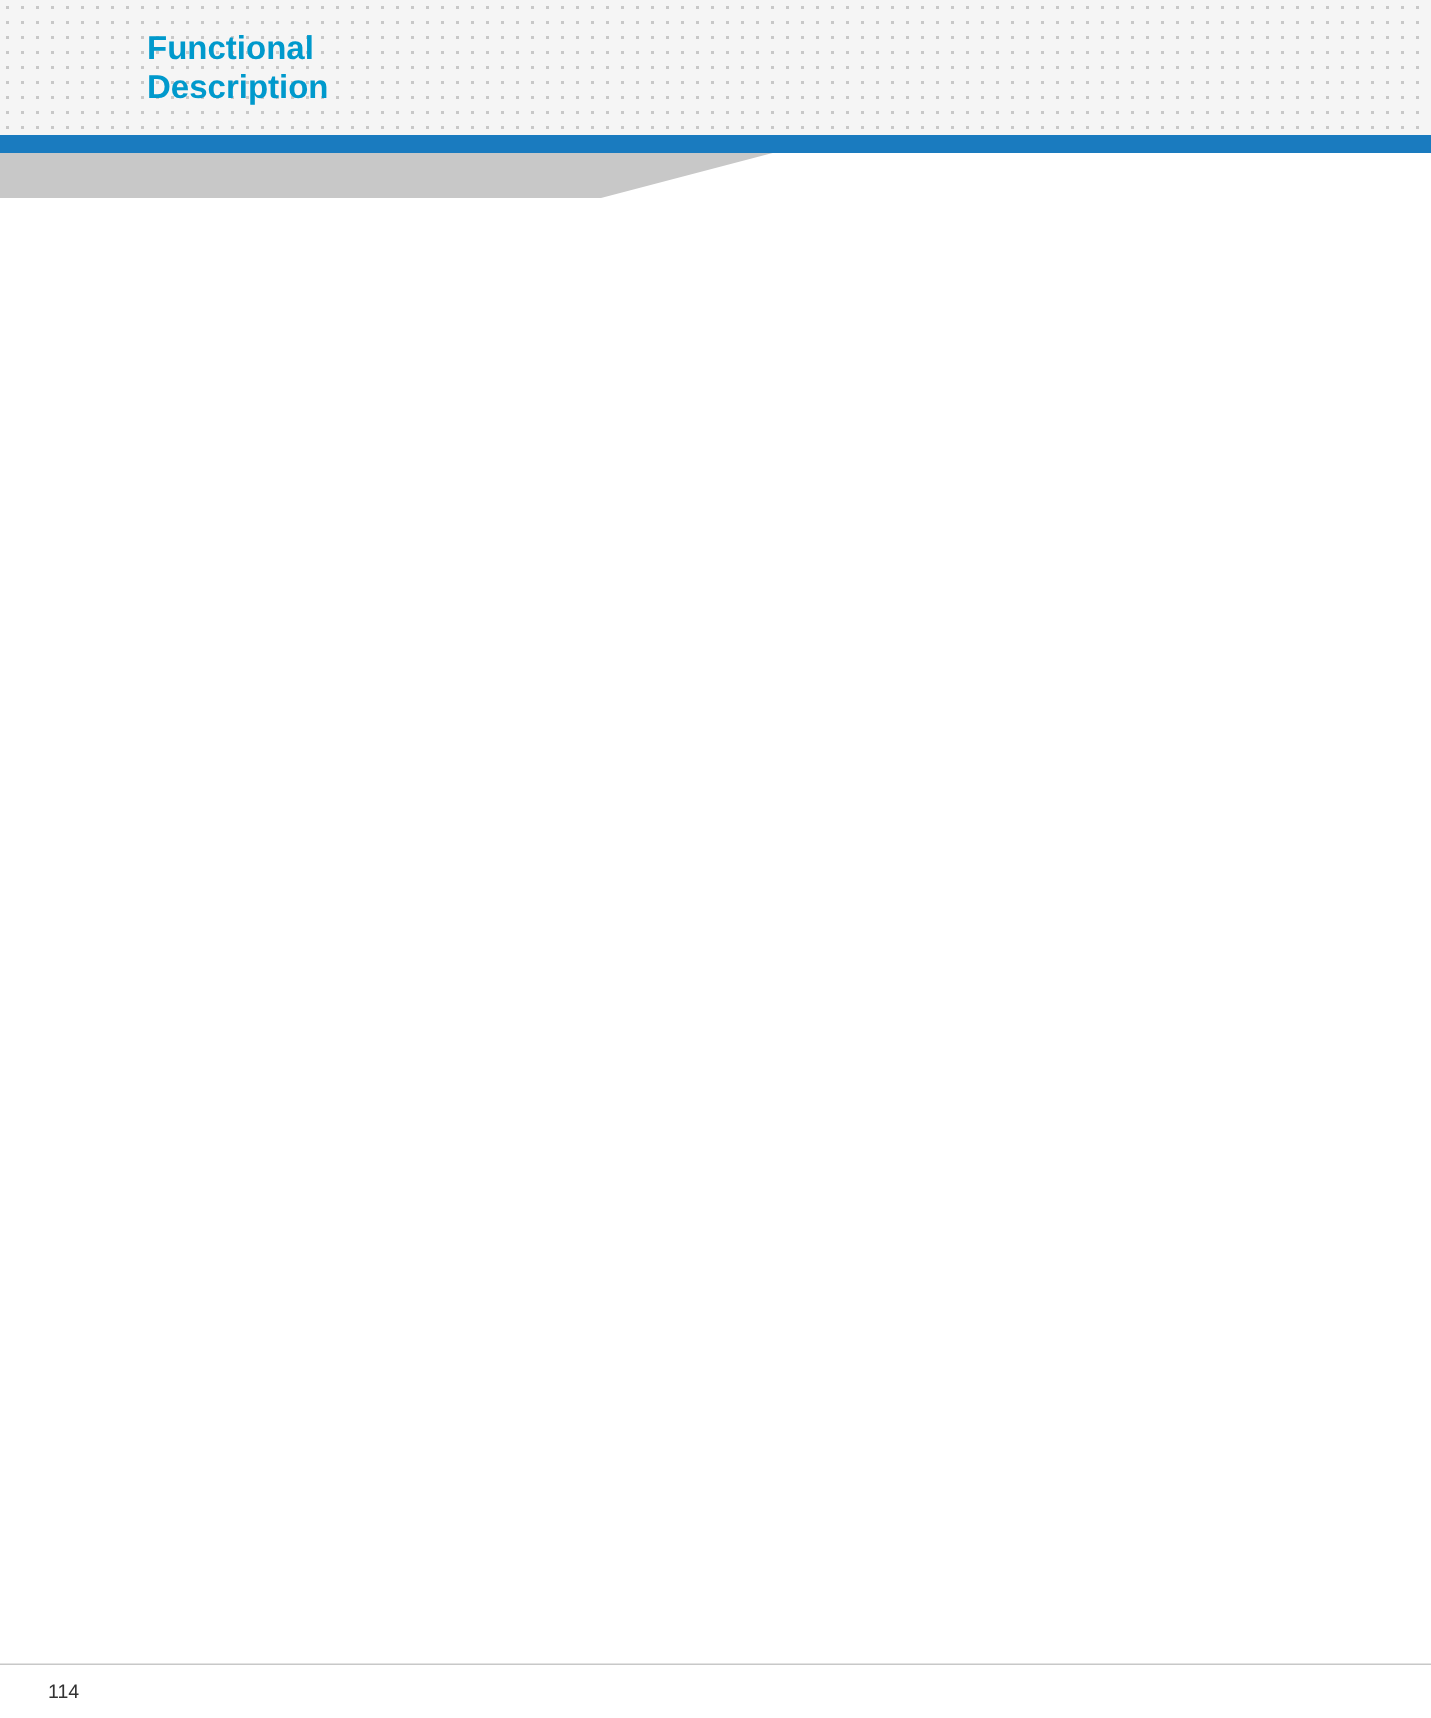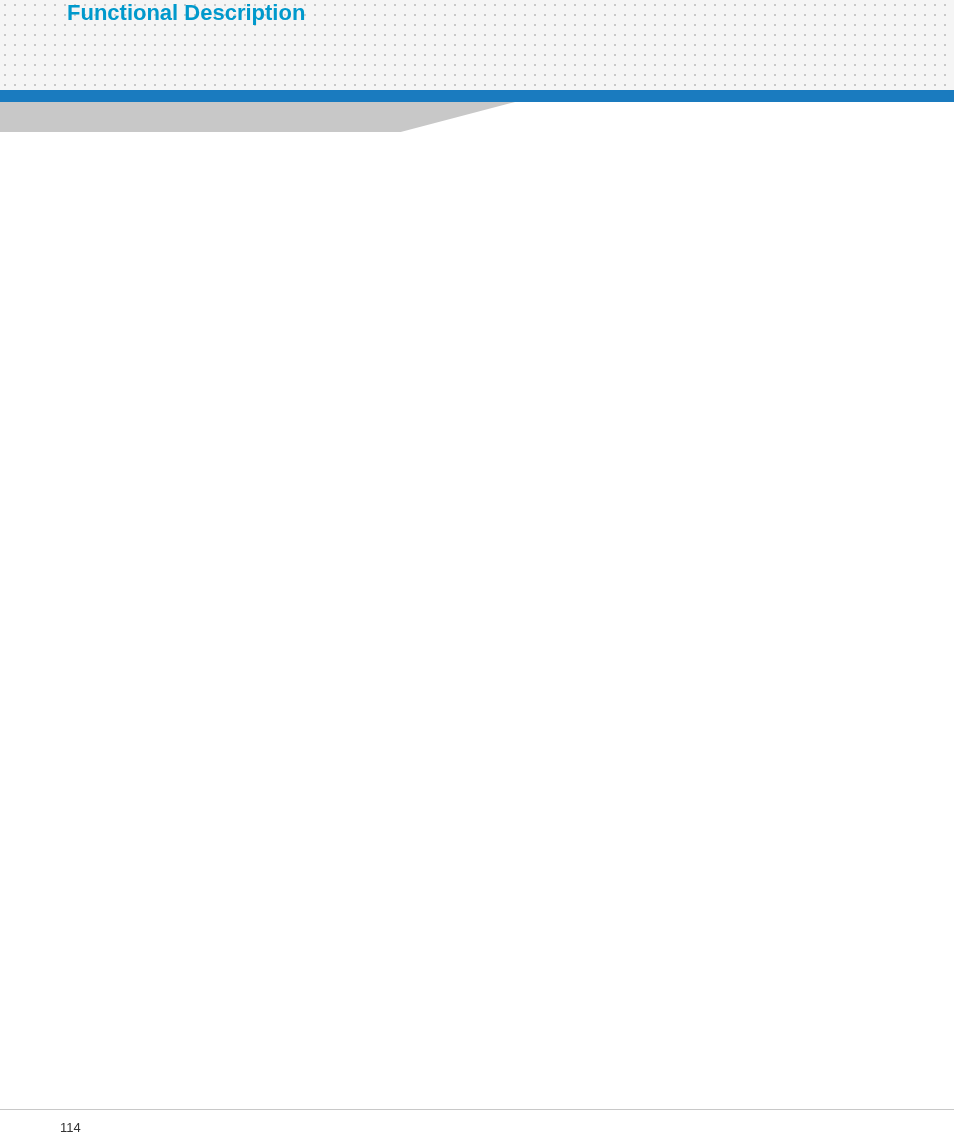--- a/index.html
+++ b/index.html
@@ -39,21 +39,22 @@
 
     
     .header-title-area {
       position: absolute;
       top: 0;
       left: 0;
       width: 320px;
       height: 100%;
       background: rgba(255,255,255,0.0);
       display: flex;
-      padding-left: 67px;
+      align-items: center;
+      padding-left: 98px;
     }
 
     .page-title-text {
       font-size: 22px;
       font-weight: bold;
       color: #0099cc;
       position: relative;
       z-index: 10;
     }
 
@@ -94,21 +95,21 @@
     .footer {
       position: absolute;
       bottom: 0;
       left: 0;
       width: 100%;
       height: 36px;
       border-top: 1px solid #c8c8c8;
       display: flex;
       align-items: center;
       justify-content: space-between;
-      padding: 0 60px;
+      padding: 0 32px;
       background: #ffffff;
     }
 
     .footer-page-num {
       font-size: 13px;
       color: #333333;
     }
 
     .footer-doc-title {
       font-size: 13px;

